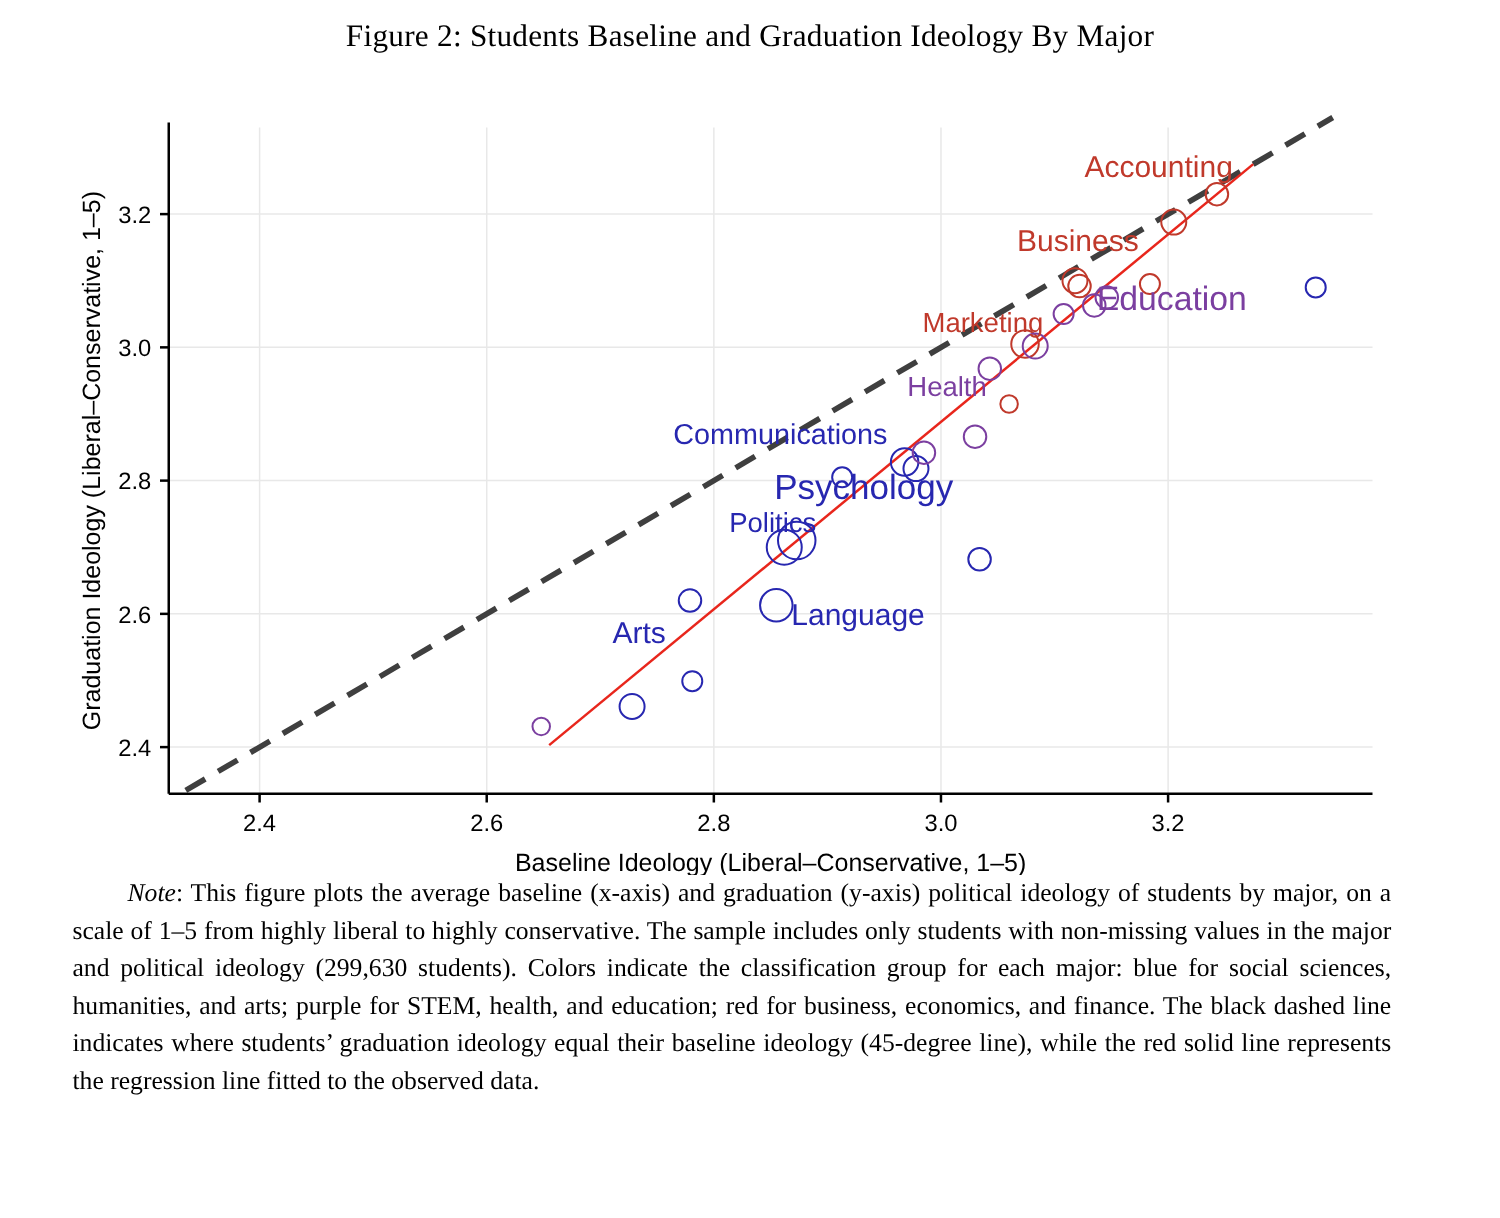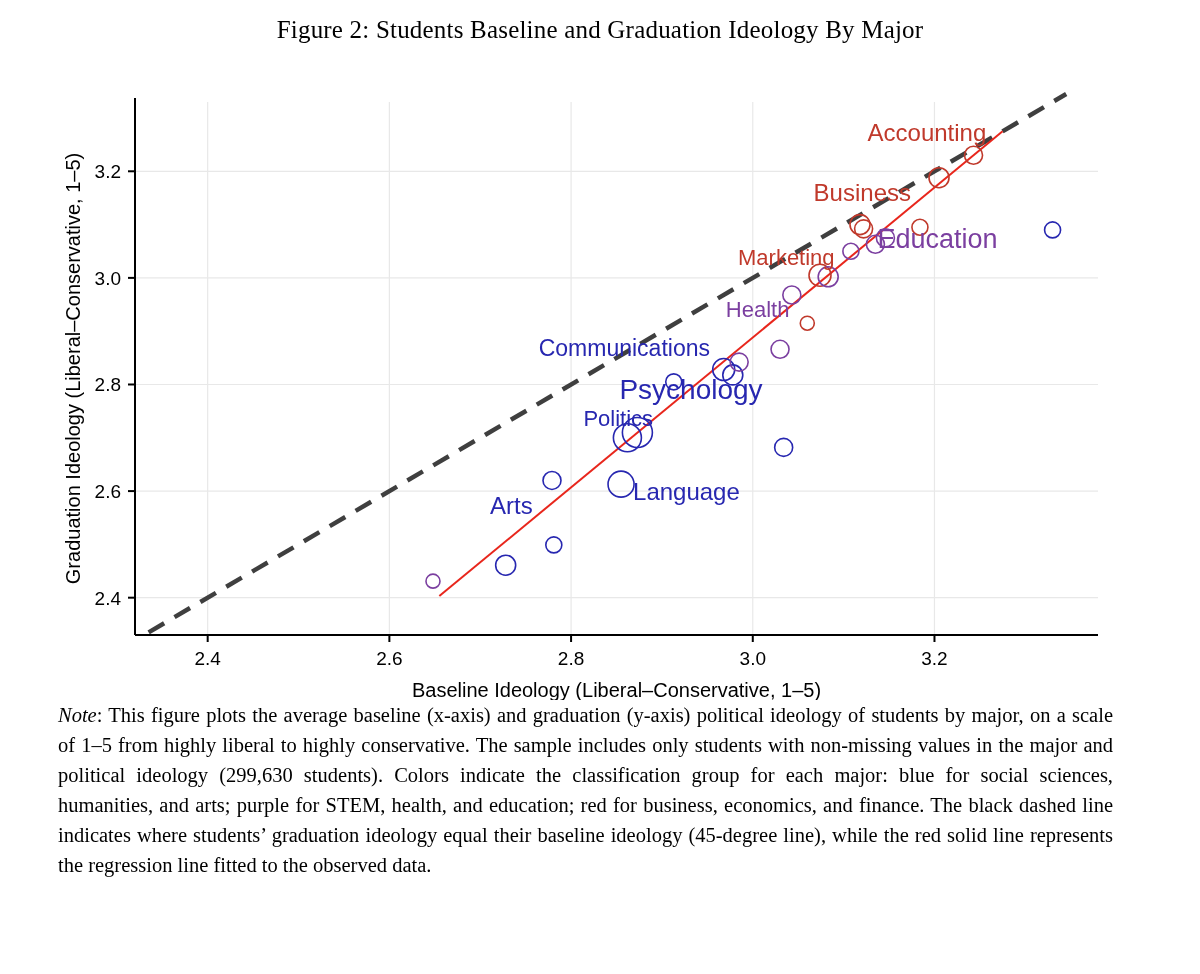--- a/index.html
+++ b/index.html
@@ -42,20 +42,21 @@
     left: 58px;
     top: 700px;
     width: 1055px;
     font-size: 20.5px;
     line-height: 30px;
     text-align: justify;
     font-family: "Liberation Serif", serif;
   }
   .note-italic {
     font-style: italic;
+    margin-left: 44px;
   }
   svg {
     display: block;
   }
   text {
     font-family: "Liberation Sans", sans-serif;
   }
   .axis-tick-label {
     font-size: 19px;
     fill: #000000;

